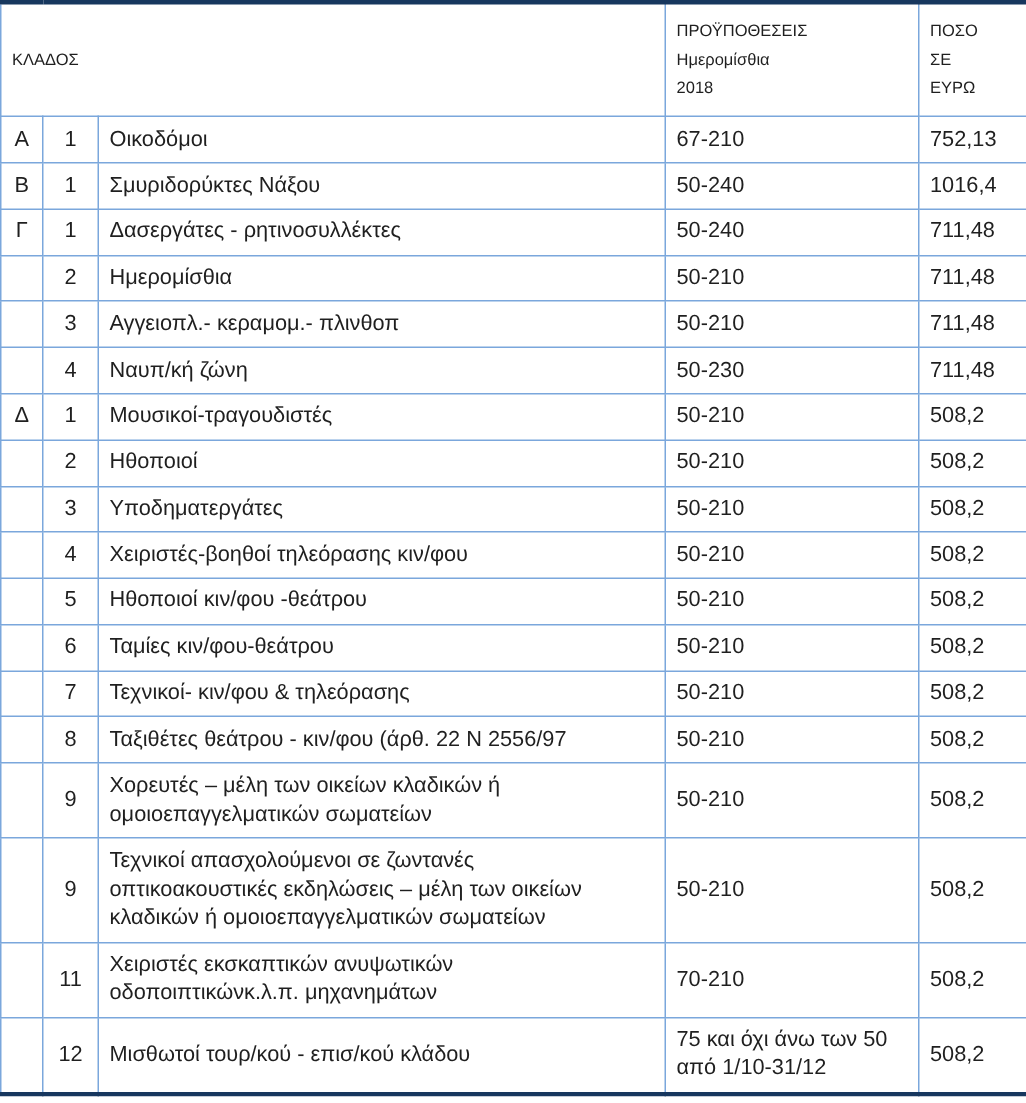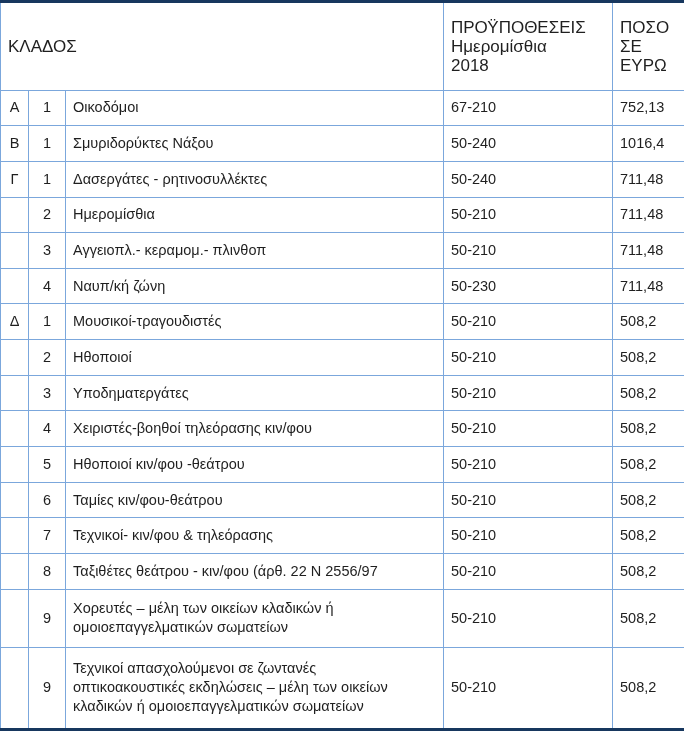--- a/index.html
+++ b/index.html
@@ -21,21 +21,21 @@
     border-top:3px solid var(--border-dark);
     border-bottom:3px solid var(--border-dark);
   }
   table.wage-table td{
     border:1px solid var(--border-light);
     padding:4px 7px;
     vertical-align:middle;
     overflow:hidden;
   }
   tr.header-row{height:72px;}
-  tr.header-row td{font-size:17px;}
+  tr.header-row td{font-size:11px;}
   td.c-letter,td.c-num{text-align:center;padding-left:2px;padding-right:2px;}
   td.c-desc{padding-left:12px;white-space:pre-line;margin-left:29px;}
   td.c-cond{padding-left:12px;white-space:pre-line;}
   td.c-amount{padding-left:12px;}
   td.h-klados{padding-left:12px;}
   td.h-cond,td.h-amount{padding-left:12px;white-space:pre-line;vertical-align:middle;}
   tr.data-row{height:29px;}
 </style>
 </head>
 <body>
@@ -184,16 +184,32 @@
   <tr class="data-row">
     <td class="c-letter"></td>
     <td class="c-num">9</td>
     <td class="c-desc">Τεχνικοί απασχολούμενοι σε ζωντανές
 οπτικοακουστικές εκδηλώσεις – μέλη των οικείων
 κλαδικών ή ομοιοεπαγγελματικών σωματείων</td>
     <td class="c-cond">50-210</td>
     <td class="c-amount">508,2</td>
   </tr>
 
-
+  <tr class="data-row">
+    <td class="c-letter"></td>
+    <td class="c-num">11</td>
+    <td class="c-desc">Χειριστές εκσκαπτικών ανυψωτικών
+οδοποιπτικώνκ.λ.π. μηχανημάτων</td>
+    <td class="c-cond">70-210</td>
+    <td class="c-amount">508,2</td>
+  </tr>
+
+  <tr class="data-row">
+    <td class="c-letter"></td>
+    <td class="c-num">12</td>
+    <td class="c-desc">Μισθωτοί τουρ/κού - επισ/κού κλάδου</td>
+    <td class="c-cond">75 και όχι άνω των 50
+από 1/10-31/12</td>
+    <td class="c-amount">508,2</td>
+  </tr>
 </tbody>
   </table>
 </div>
 
 </body></html>

